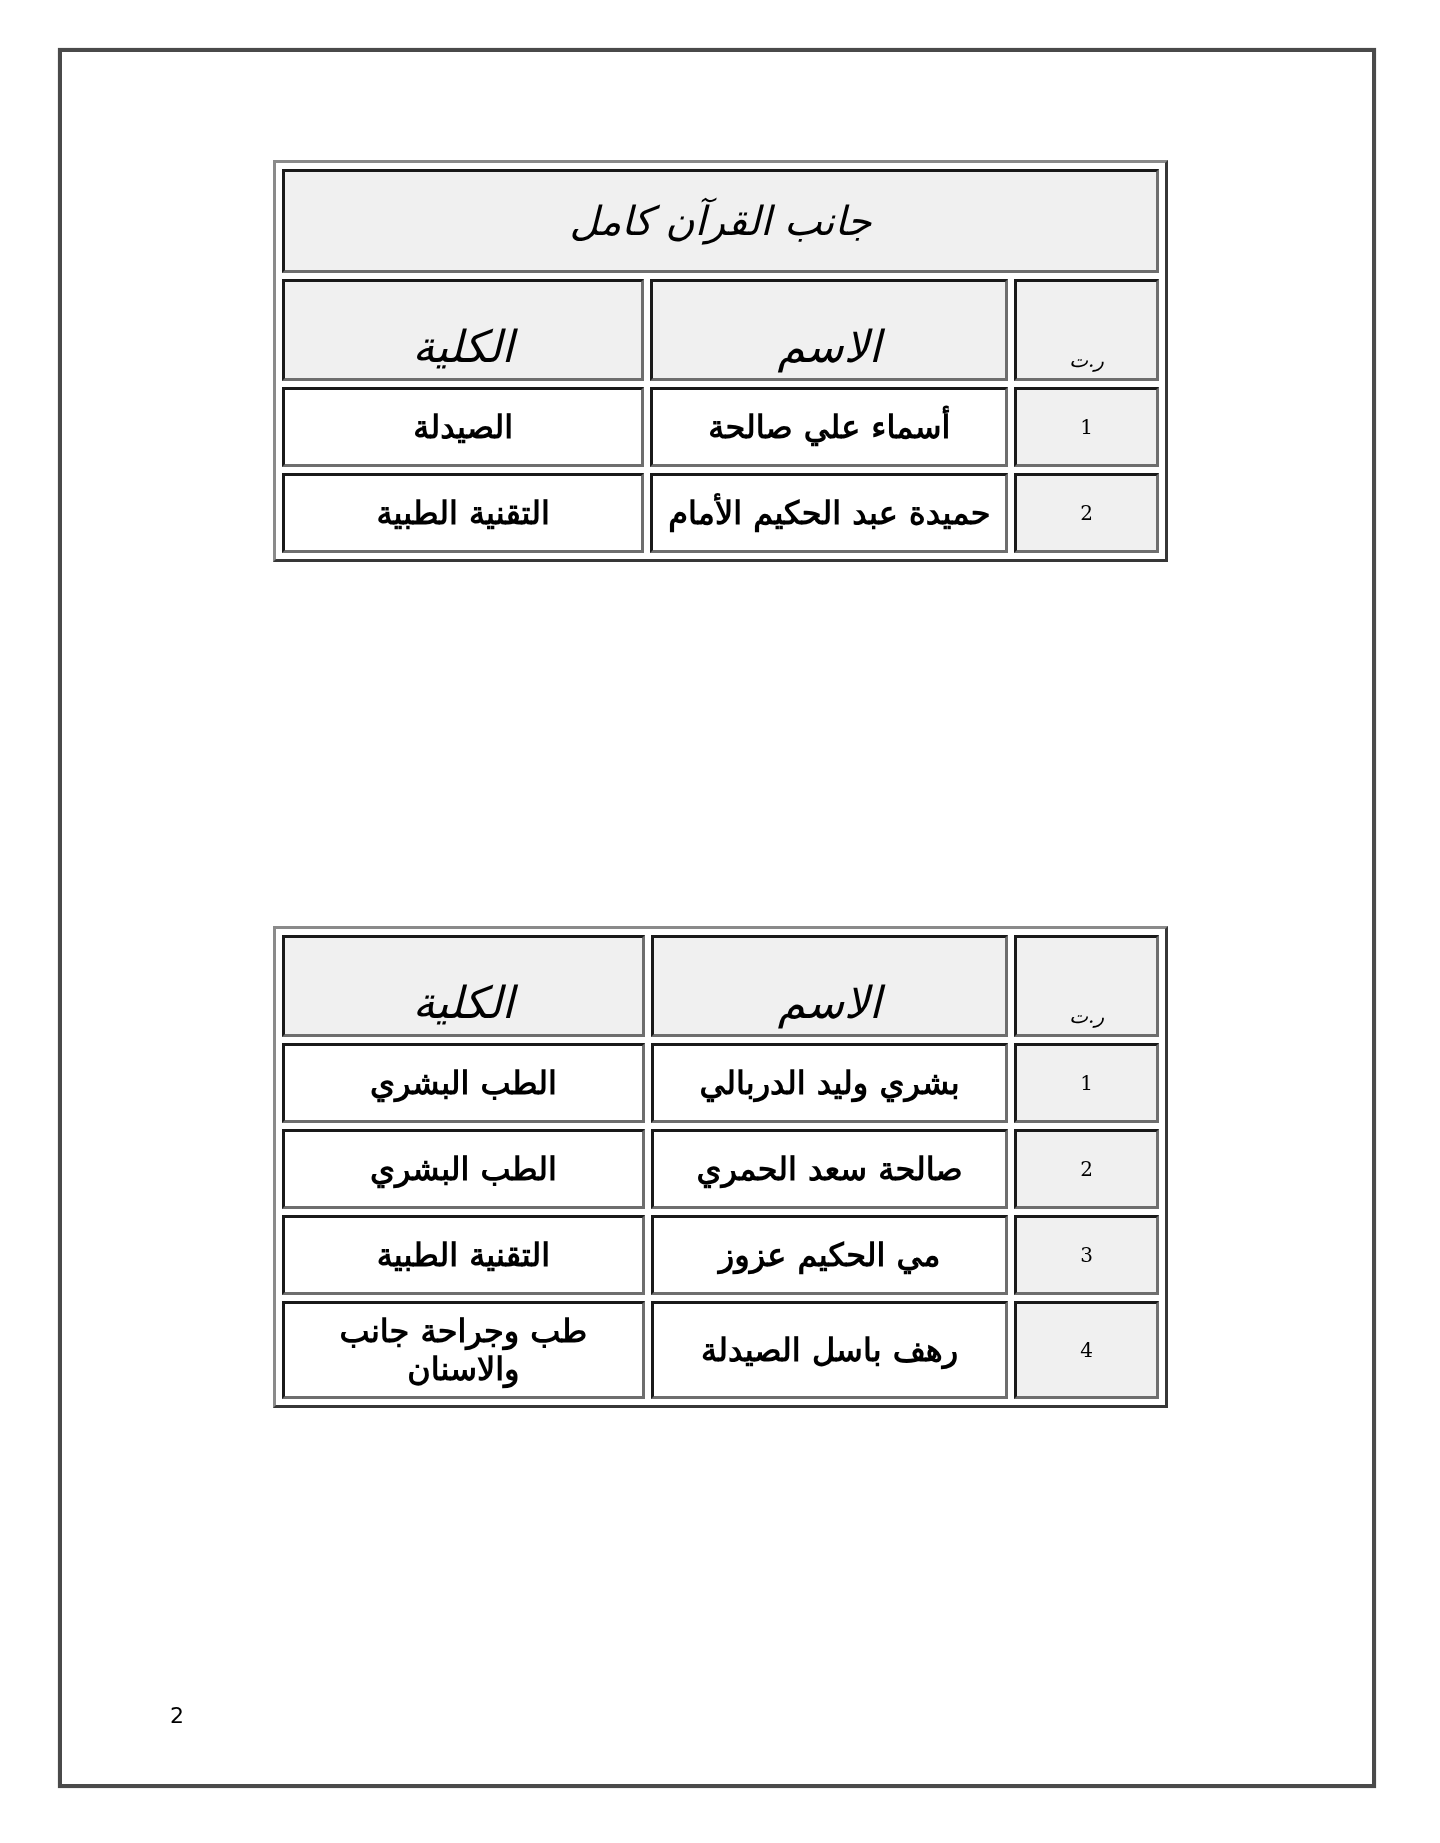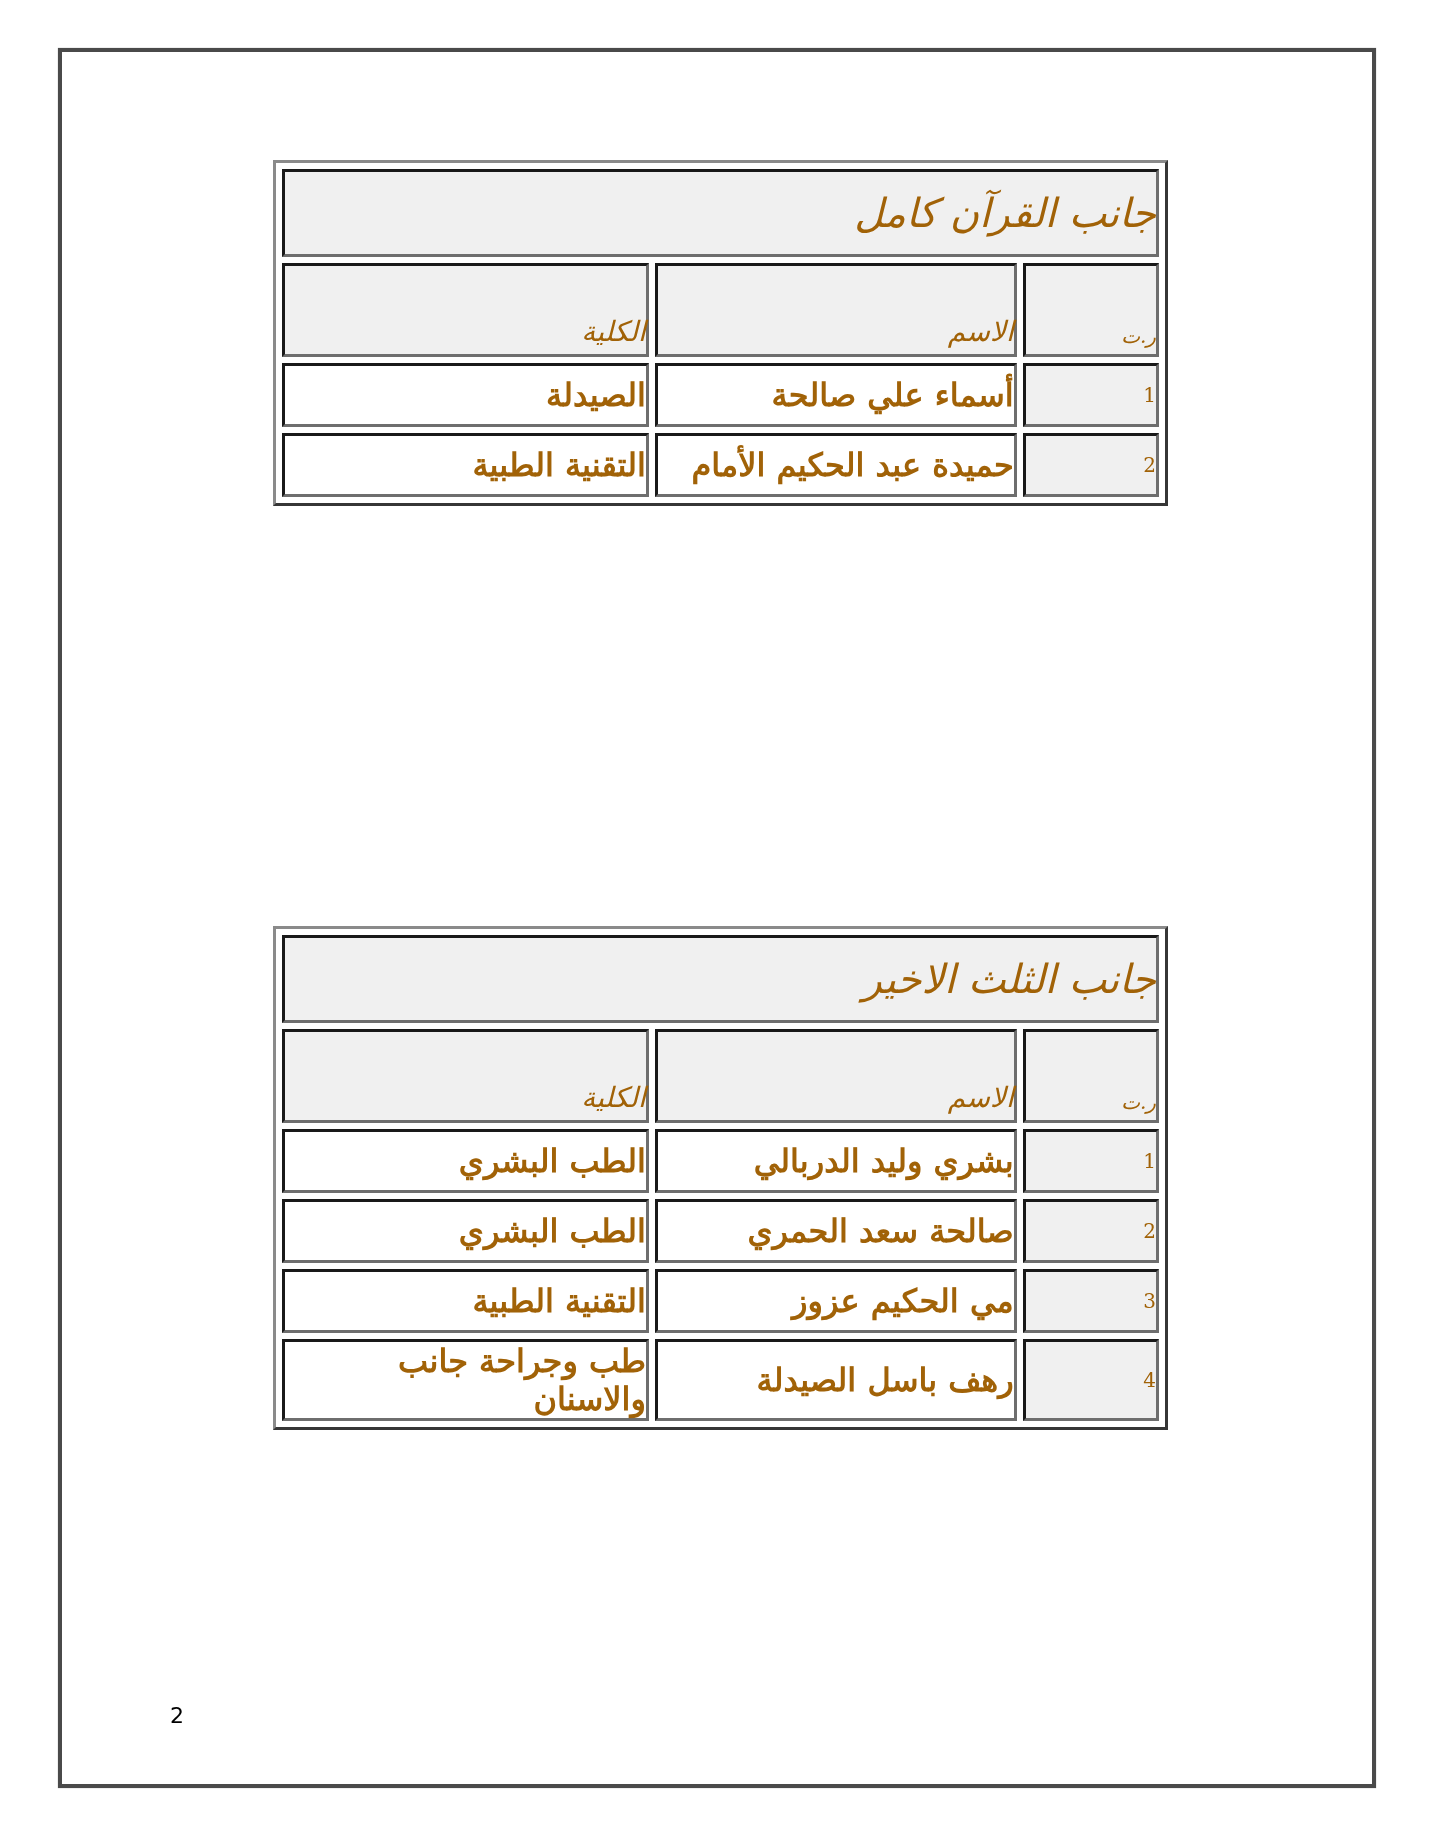--- a/index.html
+++ b/index.html
@@ -11,32 +11,32 @@
     }
     table.roster {
       position: absolute; left: 273px; width: 895px;
       border-collapse: separate; border-spacing: 6px;
       border: 3px outset #8a8a8a;
       background: #fff;
       direction: rtl;
     }
     table.roster td {
       border: 3px inset #6e6e6e;
-      text-align: right; vertical-align: middle;
-      padding: 0; color: #a16207;
+      text-align: center; vertical-align: middle;
+      padding: 8px; color: #000000;
     }
     .title-cell {
       background: #f0f0f0; height: 82px;
       font-family: "DejaVu Serif", serif; font-style: italic;
       font-size: 40px; font-weight: normal;
     }
     .head-cell {
       background: #f0f0f0; height: 82px;
       font-family: "DejaVu Serif", serif; font-style: italic;
-      font-size: 28px; vertical-align: bottom !important; padding-bottom: 6px !important;
+      font-size: 44px; vertical-align: bottom !important; padding-bottom: 6px !important;
     }
     .num-cell {
       background: #f0f0f0; width: 130px;
       font-family: "DejaVu Serif", serif; font-size: 20px;
     }
     .data-cell {
       background: #ffffff; height: 58px;
       font-family: "DejaVu Serif", serif; font-size: 32px; font-weight: bold;
     }
     .name-col { width: 355px; }
@@ -71,23 +71,20 @@
   <tr>
     <td class="num-cell" style="height:58px">2</td>
     <td class="data-cell name-col">حميدة عبد الحكيم الأمام</td>
     <td class="data-cell college-col">التقنية الطبية</td>
   </tr>
 </tbody>
   </table>
 
 <table class="roster" id="table-2">
   <tbody>
-      <tr>
-    <td class="title-cell" colspan="3">جانب الثلث الاخير</td>
-  </tr>
   <tr>
     <td class="head-cell num-cell">ر.ت</td>
     <td class="head-cell name-col">الاسم</td>
     <td class="head-cell college-col">الكلية</td>
   </tr>
   <tr>
     <td class="num-cell" style="height:58px">1</td>
     <td class="data-cell name-col">بشري وليد الدربالي</td>
     <td class="data-cell college-col">الطب البشري</td>
   </tr>

